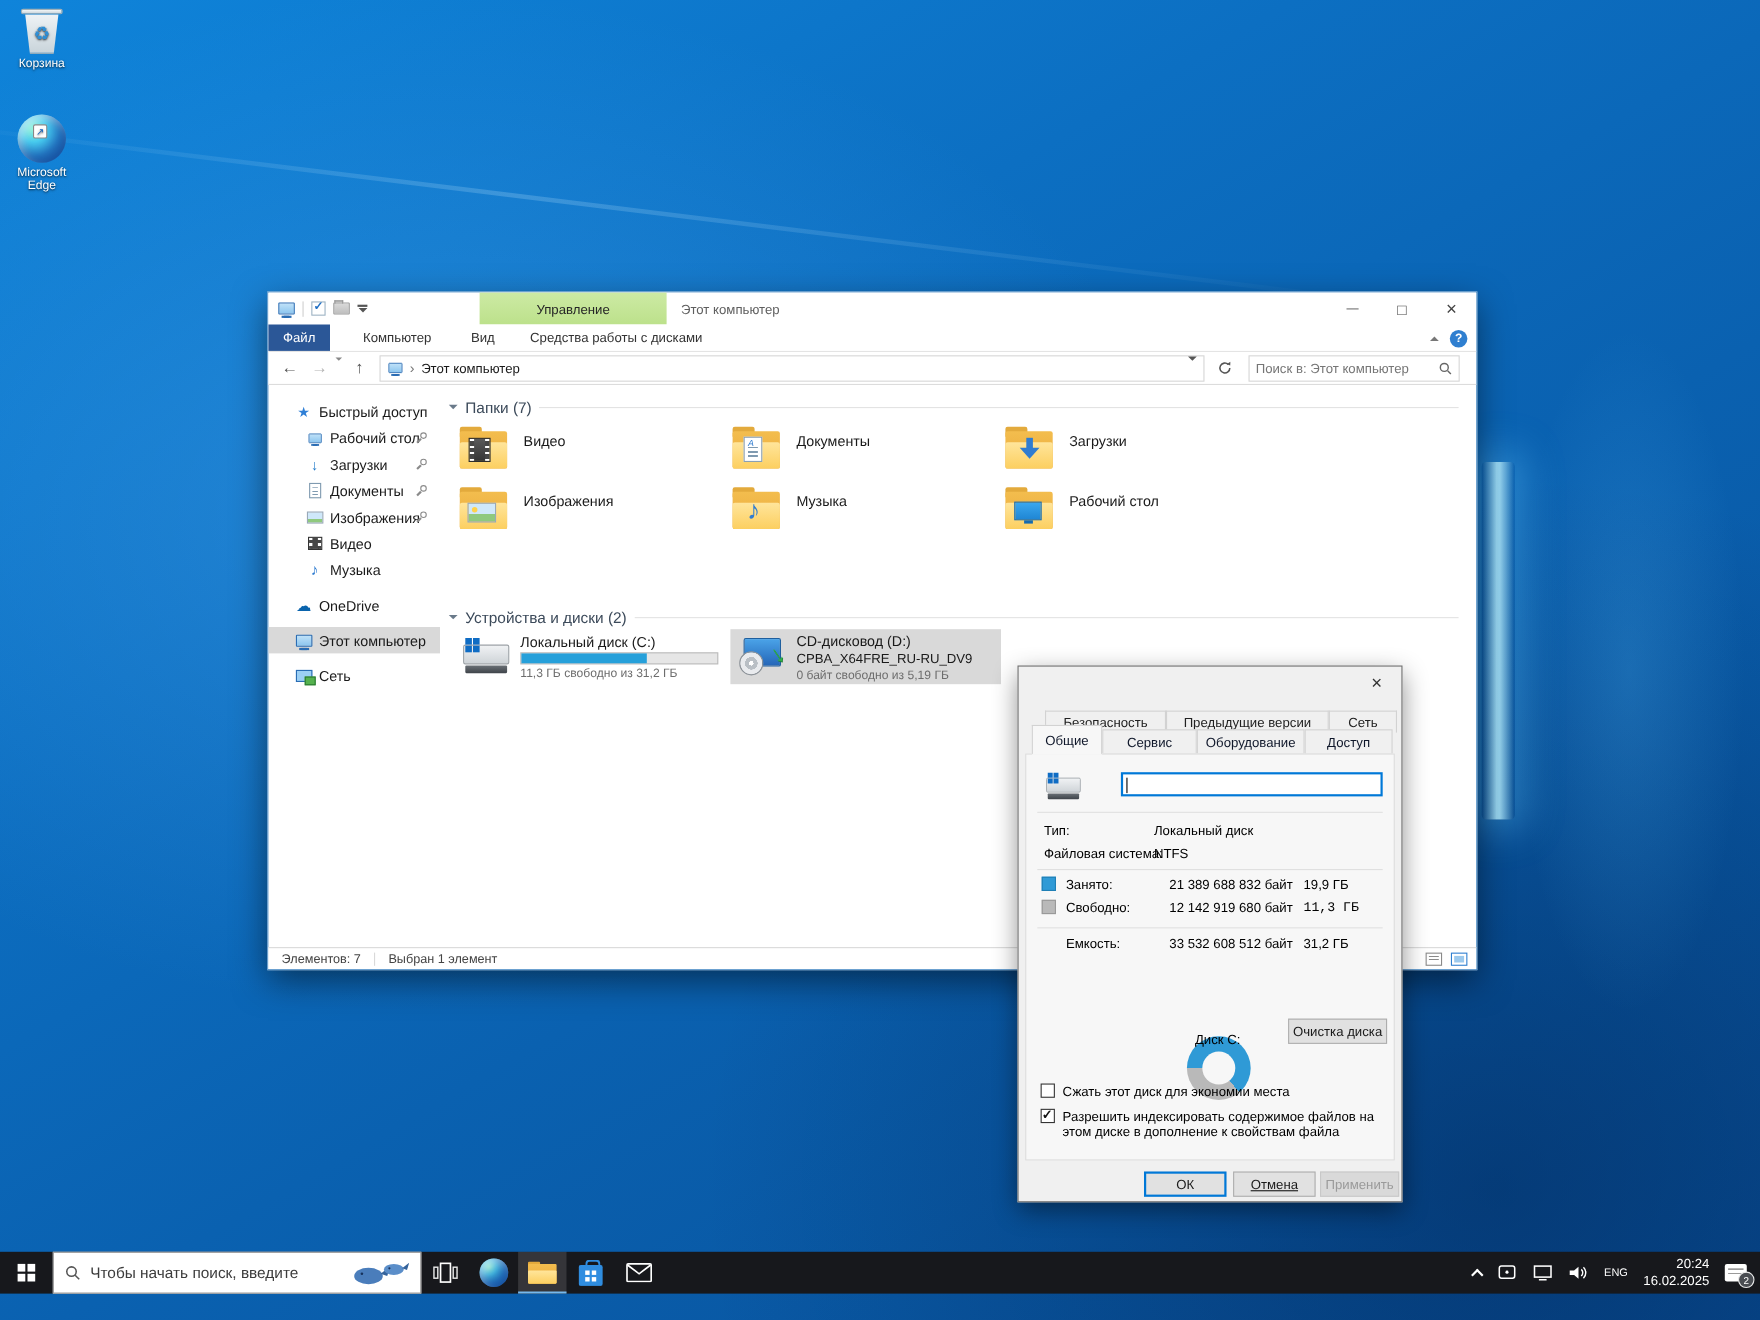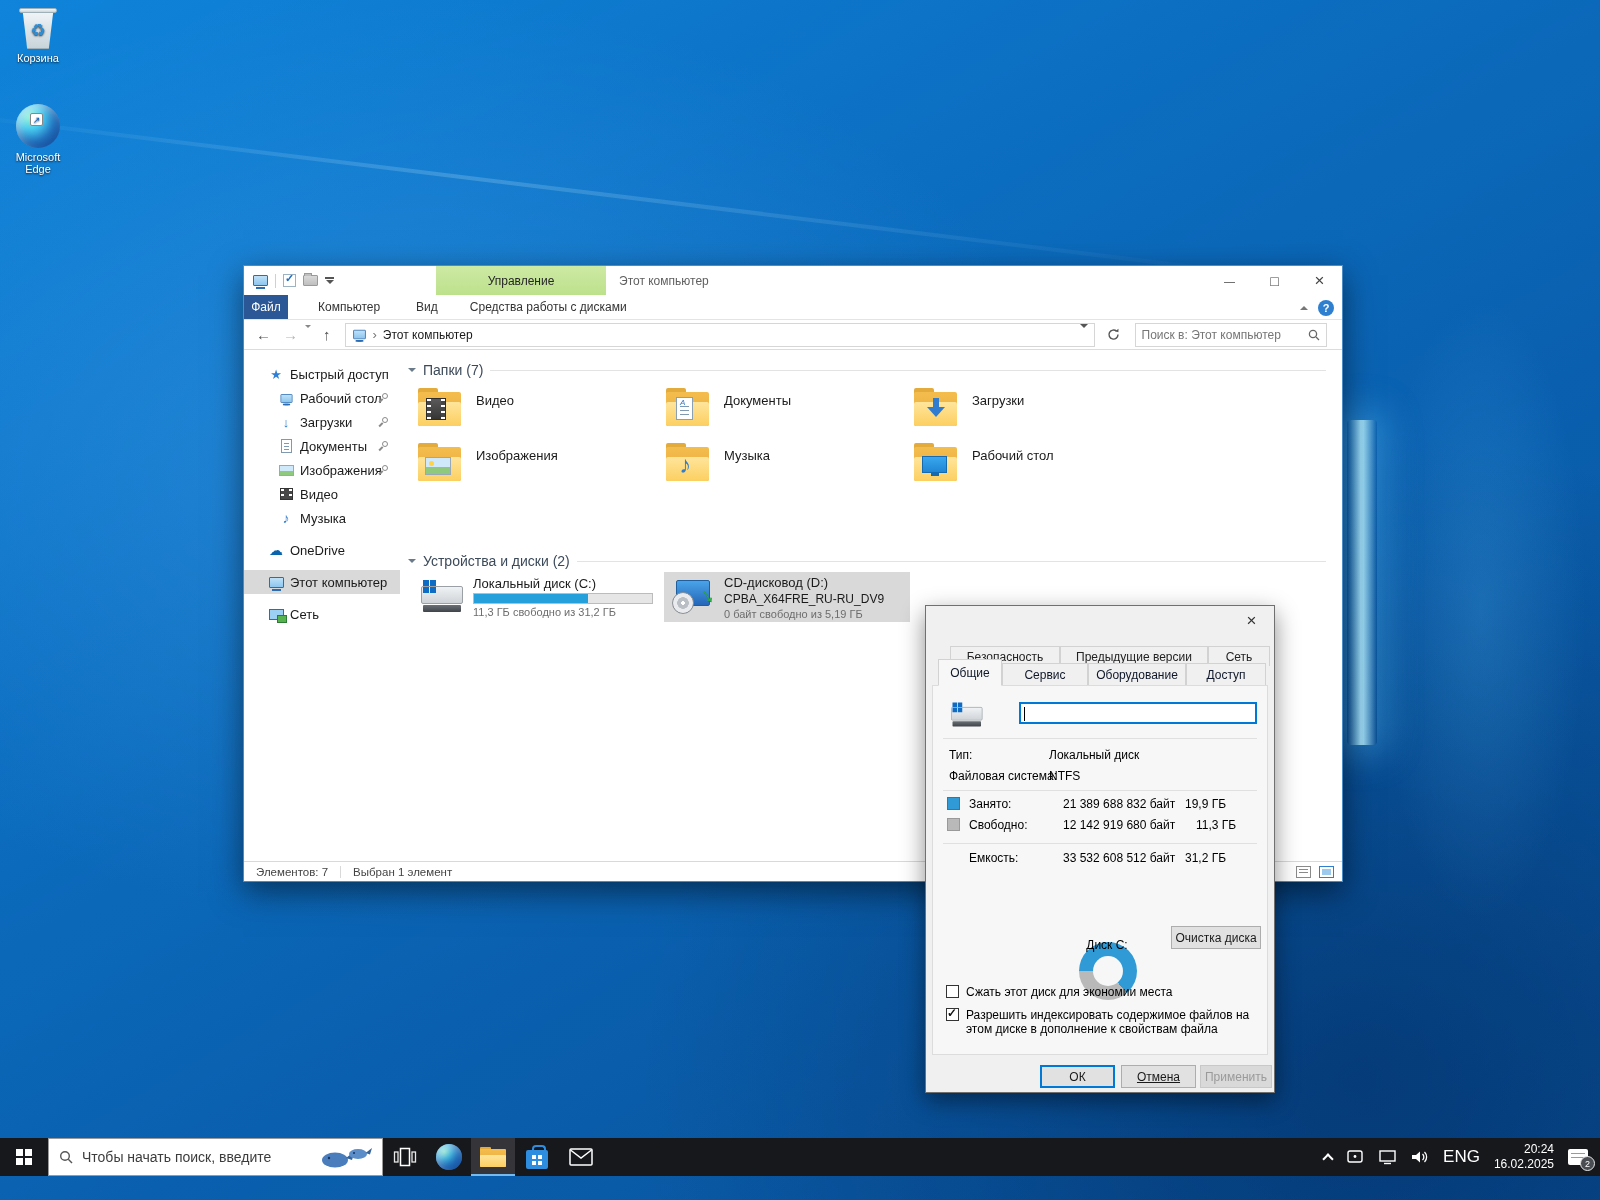--- a/index.html
+++ b/index.html
@@ -58,21 +58,21 @@
     background:linear-gradient(#cdeaa4,#bce18b);display:flex;align-items:center;justify-content:center;
     color:#262626;font-size:12px;}
   .win-title{position:absolute;left:375px;top:0;height:29px;display:flex;align-items:center;color:#5f5f5f;}
   .win-controls{position:absolute;right:0;top:0;height:29px;display:flex;}
   .win-btn{width:45px;height:29px;display:flex;align-items:center;justify-content:center;color:#444;font-size:13px;}
   .win-btn.min::after{content:"—";font-size:11px;}
   .win-btn.max::after{content:"□";font-size:14px;}
   .win-btn.cls::after{content:"×";font-size:17px;}
 
   .tabsrow{position:absolute;left:0;top:29px;right:0;height:25px;background:#fff;border-bottom:1px solid #e4e4e4;display:flex;align-items:stretch;}
-  .tab-file{width:44px;background:#2b5797;color:#fff;display:flex;align-items:center;justify-content:center;}
+  .tab-file{width:56px;background:#2b5797;color:#fff;display:flex;align-items:center;justify-content:center;}
   .tab-plain{padding:0 18px;display:flex;align-items:center;color:#333;}
   .tab-ctx{padding:0 14px;display:flex;align-items:center;color:#333;}
   .ribbon-right{position:absolute;right:8px;top:29px;height:25px;display:flex;align-items:center;gap:10px;}
   .chev-up{width:0;height:0;border-left:4px solid transparent;border-right:4px solid transparent;border-bottom:4px solid #777;}
   .help-q{width:16px;height:16px;border-radius:50%;background:#2f7fd0;color:#fff;display:flex;align-items:center;justify-content:center;font-size:11px;font-weight:bold;}
 
   .addrrow{position:absolute;left:0;top:54px;right:0;height:30px;background:#fff;border-bottom:1px solid #dcdcdc;display:flex;align-items:center;}
   .nav-arrow{font-size:15px;margin-left:12px;color:#555;}
   .nav-arrow.disabled{color:#b5b5b5;}
   .nav-chev{margin-left:7px;}
@@ -533,21 +533,21 @@
       <div class="hsep" style="top:104px;"></div>
 
       <div class="sq" style="left:14px;top:111px;background:#2f9ad6;border-color:#1f7fb5;"></div>
       <div class="lbl" style="left:36px;top:111px;">Занято:</div>
       <div class="lbl" style="left:130px;top:111px;">21 389 688 832 байт</div>
       <div class="lbl" style="left:252px;top:111px;">19,9 ГБ</div>
 
       <div class="sq" style="left:14px;top:132px;background:#b9b9b9;border-color:#999;"></div>
       <div class="lbl" style="left:36px;top:132px;">Свободно:</div>
       <div class="lbl" style="left:130px;top:132px;">12 142 919 680 байт</div>
-      <div class="lbl" style="left:263px;top:132px;">11,3 ГБ</div>
+      <div class="lbl" style="left:252px;top:132px;font-family:Liberation Mono, monospace;">11,3 ГБ</div>
 
       <div class="hsep" style="top:157px;"></div>
 
       <div class="lbl" style="left:36px;top:165px;">Емкость:</div>
       <div class="lbl" style="left:130px;top:165px;">33 532 608 512 байт</div>
       <div class="lbl" style="left:252px;top:165px;">31,2 ГБ</div>
 
       <div class="donut" style="background: conic-gradient(from 270deg, rgb(47, 154, 214) 0deg, rgb(47, 154, 214) 63.8%, rgb(185, 185, 185) 63.8%, rgb(185, 185, 185) 100%);"></div>
       <div class="lbl" style="left:134px;top:252px;width:80px;text-align:center;">Диск C:</div>
       <div class="dlg-btn" style="left:238px;top:240px;width:90px;">Очистка диска</div>
@@ -625,21 +625,21 @@
       </svg>
       <svg width="19" height="16" viewBox="0 0 19 16">
         <rect x="2" y="2" width="15" height="10" fill="none" stroke="#fff" stroke-width="1.4"></rect>
         <line x1="6" y1="14.5" x2="13" y2="14.5" stroke="#fff" stroke-width="1.4"></line>
       </svg>
       <svg width="18" height="16" viewBox="0 0 18 16">
         <polygon points="1,6 5,6 9,2.5 9,13.5 5,10 1,10" fill="#fff"></polygon>
         <path d="M11.5 5 a4 4 0 0 1 0 6" fill="none" stroke="#fff" stroke-width="1.3"></path>
         <path d="M13.5 3 a7 7 0 0 1 0 10" fill="none" stroke="#fff" stroke-width="1.3"></path>
       </svg>
-      <span style="font-size:17px;">ENG</span>
+      <span style="font-size:10px;">ENG</span>
       <div class="clockblock">
         <div>20:24</div>
         <div>16.02.2025</div>
       </div>
       <div class="tray-bubble">
         <div class="tray-badge">2</div>
       </div>
     </div>
   </div>
 </div>

